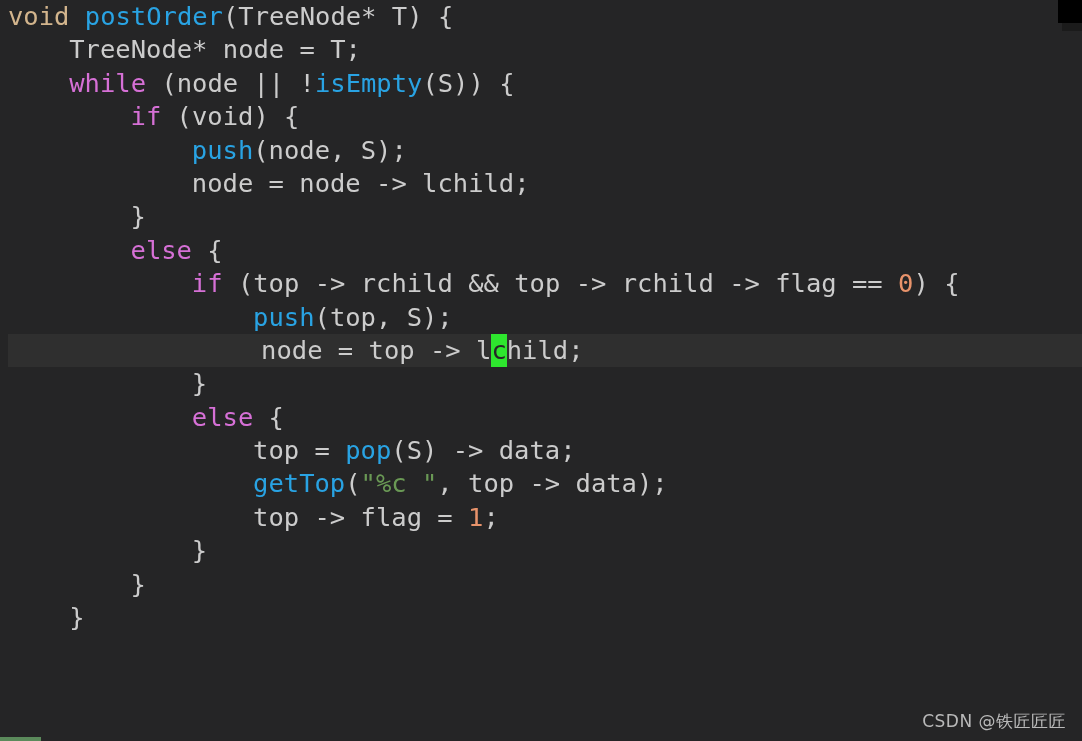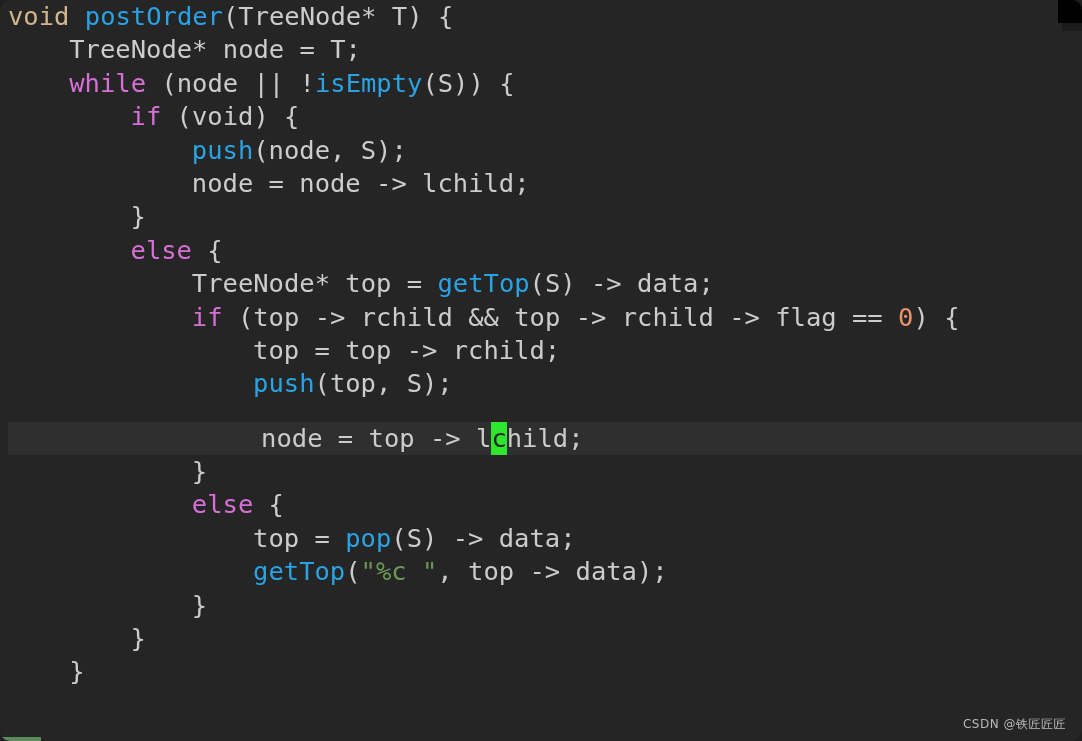--- a/index.html
+++ b/index.html
@@ -13,21 +13,20 @@
     overflow: hidden;
     font-family: "DejaVu Sans Mono", "Liberation Mono", monospace;
   }
 
   #editor {
     position: relative;
     width: 1082px;
     height: 741px;
     background: #252526;
     overflow: hidden;
-    border-radius: 10px;
   }
 
   
   #code {
     position: absolute;
     left: 0;
     top: 0;
     width: 1082px;
     height: 741px;
     padding: 0;
@@ -44,21 +43,20 @@
     padding-left: 8px;
     color: #cccccc;
     box-sizing: border-box;
   }
 
   .line.active {
     background: #2f2f2f;
     margin-left: 8px;
     padding-left: 0px;
     width: 1074px;
-    margin-top: 21px;
   }
 
   
   .t-type     { color: #d3b58d; }   
   .t-fn       { color: #29a3e3; }   
   .t-kw       { color: #d670d6; }   
   .t-plain    { color: #cccccc; }
   .t-num      { color: #e8936b; }   
   .t-str      { color: #6a9955; }
 
@@ -104,49 +102,48 @@
     height: 4px;
     background: #5b8a5b;
   }
 
   
   #watermark {
     position: absolute;
     right: 16px;
     bottom: 8px;
     font-family: "DejaVu Sans", "Liberation Sans", sans-serif;
-    font-size: 12px;
+    font-size: 17px;
     color: #b9b9b9;
     letter-spacing: 0.5px;
     white-space: nowrap;
   }
 </style>
 </head>
 <body>
 
 <div id="editor">
 
   <div id="code">
       <div class="line"><span style="padding-left: 0px;"><span class="t-type">void</span><span class="t-plain"> </span><span class="t-fn">postOrder</span><span class="t-plain">(TreeNode* T) {</span></span></div>
       <div class="line"><span style="padding-left: 61.28px;"><span class="t-plain">TreeNode* node = T;</span></span></div>
       <div class="line"><span style="padding-left: 61.28px; margin-top: 16px;"><span class="t-kw">while</span><span class="t-plain"> (node || !</span><span class="t-fn">isEmpty</span><span class="t-plain">(S)) {</span></span></div>
       <div class="line"><span style="padding-left: 122.56px;"><span class="t-kw">if</span><span class="t-plain"> (void) {</span></span></div>
       <div class="line"><span style="padding-left: 183.84px;"><span class="t-fn">push</span><span class="t-plain">(node, S);</span></span></div>
       <div class="line"><span style="padding-left: 183.84px;"><span class="t-plain">node = node -&gt; lchild;</span></span></div>
       <div class="line"><span style="padding-left: 122.56px;"><span class="t-plain">}</span></span></div>
       <div class="line"><span style="padding-left: 122.56px;"><span class="t-kw">else</span><span class="t-plain"> {</span></span></div>
-      <div class="line"><span style="padding-left: 183.84px;"><span class="t-plain">TreeNode* top = </span><span class="t-fn">getTop</span><span class="t-plain">(S) -&gt; data;</span></span></div>
       <div class="line"><span style="padding-left: 183.84px;"><span class="t-kw">if</span><span class="t-plain"> (top -&gt; rchild &amp;&amp; top -&gt; rchild -&gt; flag == </span><span class="t-num">0</span><span class="t-plain">) {</span></span></div>
-      <div class="line"><span style="padding-left: 245.12px;"><span class="t-plain">top = top -&gt; rchild;</span></span></div>
       <div class="line"><span style="padding-left: 245.12px;"><span class="t-fn">push</span><span class="t-plain">(top, S);</span></span></div>
       <div class="line active"><span style="padding-left: 253.12px;"><span class="t-plain">node = top -&gt; l</span><span class="cursor">c</span><span class="t-plain">hild;</span></span></div>
       <div class="line"><span style="padding-left: 183.84px;"><span class="t-plain">}</span></span></div>
       <div class="line"><span style="padding-left: 183.84px;"><span class="t-kw">else</span><span class="t-plain"> {</span></span></div>
       <div class="line"><span style="padding-left: 245.12px;"><span class="t-plain">top = </span><span class="t-fn">pop</span><span class="t-plain">(S) -&gt; data;</span></span></div>
       <div class="line"><span style="padding-left: 245.12px;"><span class="t-fn">getTop</span><span class="t-plain">(</span><span class="t-str">"%c "</span><span class="t-plain">, top -&gt; data);</span></span></div>
+      <div class="line"><span style="padding-left: 245.12px;"><span class="t-plain">top -&gt; flag = </span><span class="t-num">1</span><span class="t-plain">;</span></span></div>
       <div class="line"><span style="padding-left: 183.84px;"><span class="t-plain">}</span></span></div>
       <div class="line"><span style="padding-left: 122.56px;"><span class="t-plain">}</span></span></div>
       <div class="line"><span style="padding-left: 61.28px;"><span class="t-plain">}</span></span></div>
     </div>
 
   <div id="overview-ruler">
     
   </div>
   <div id="topright-black"></div>
   <div id="topright-black2"></div>

